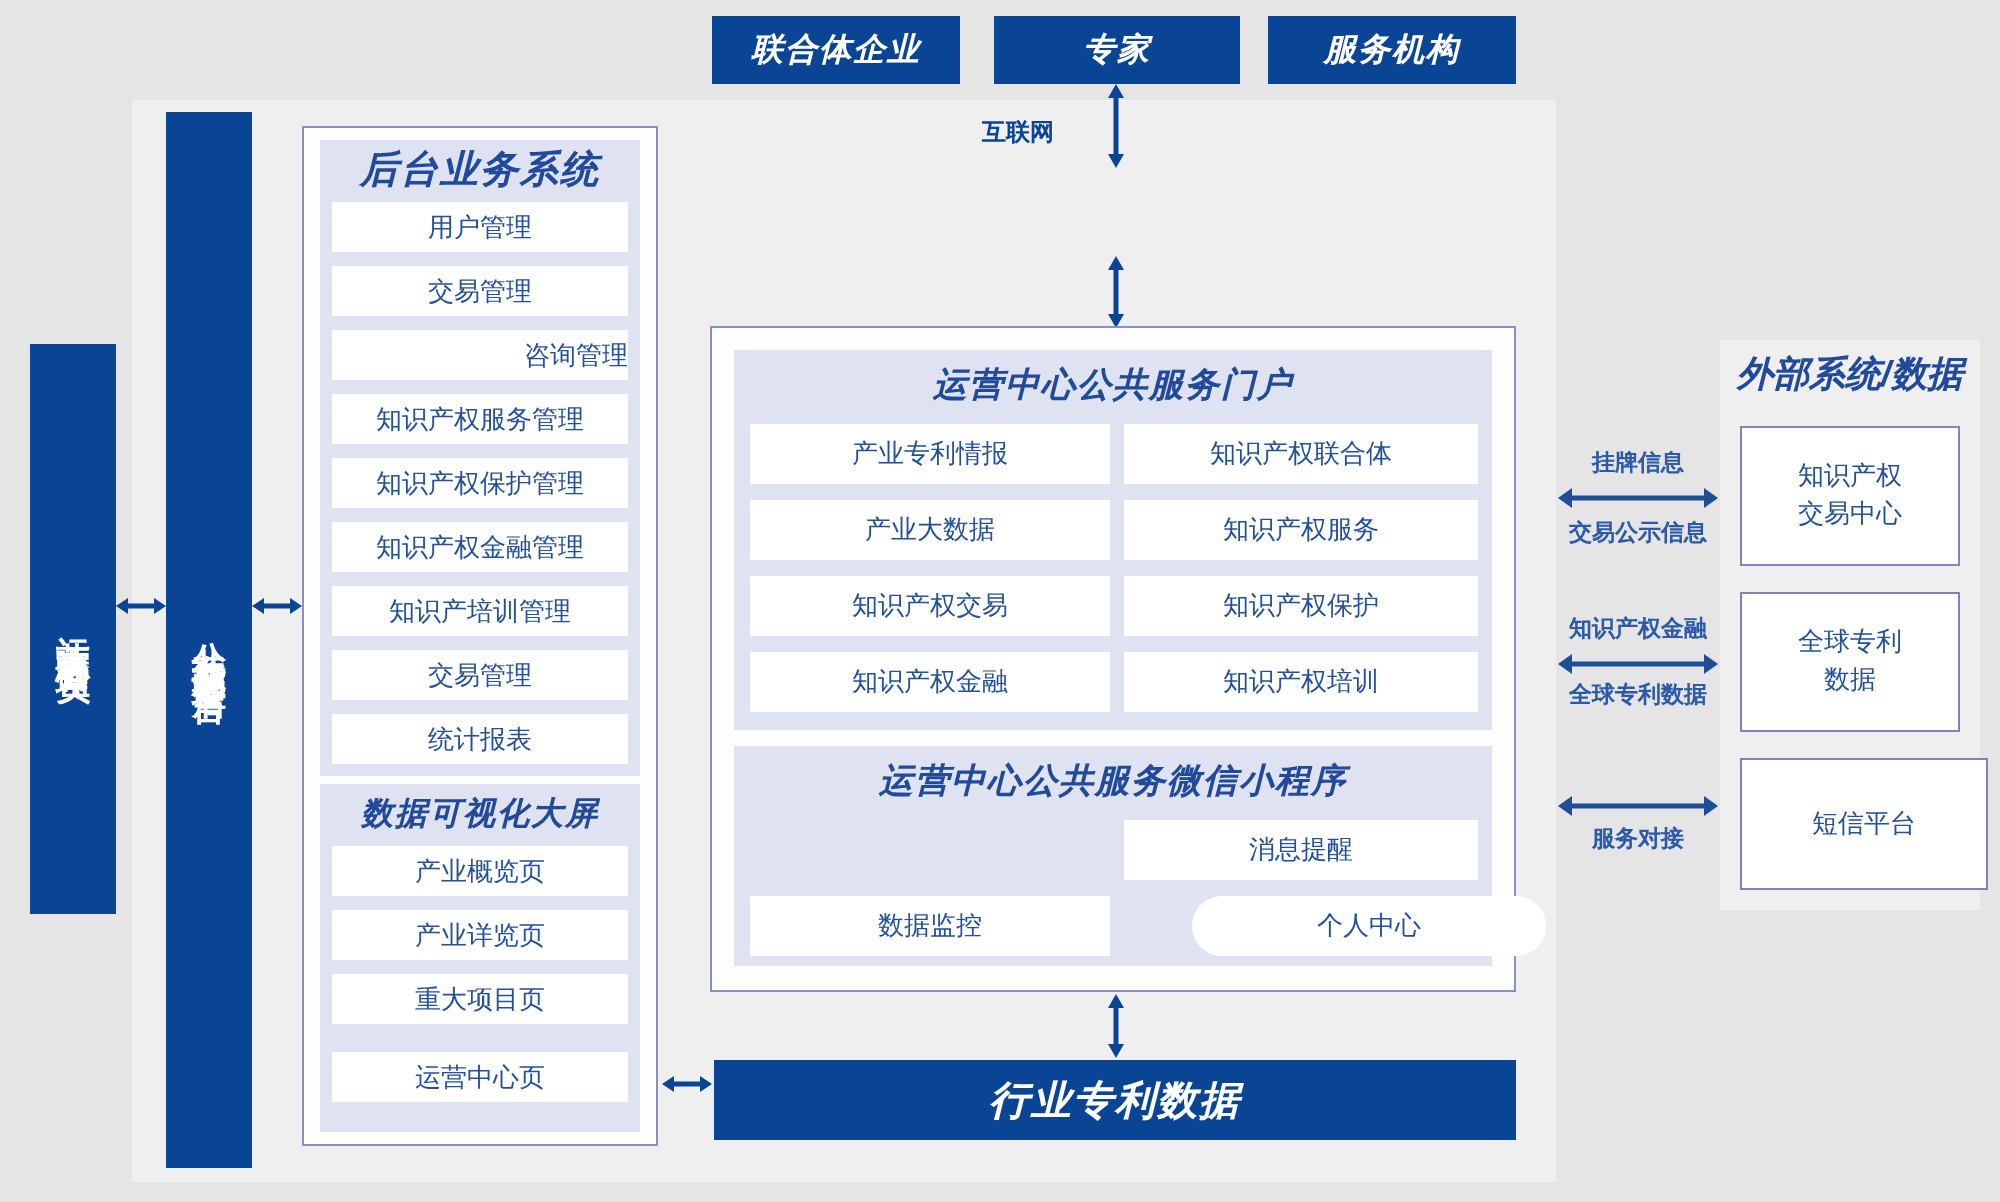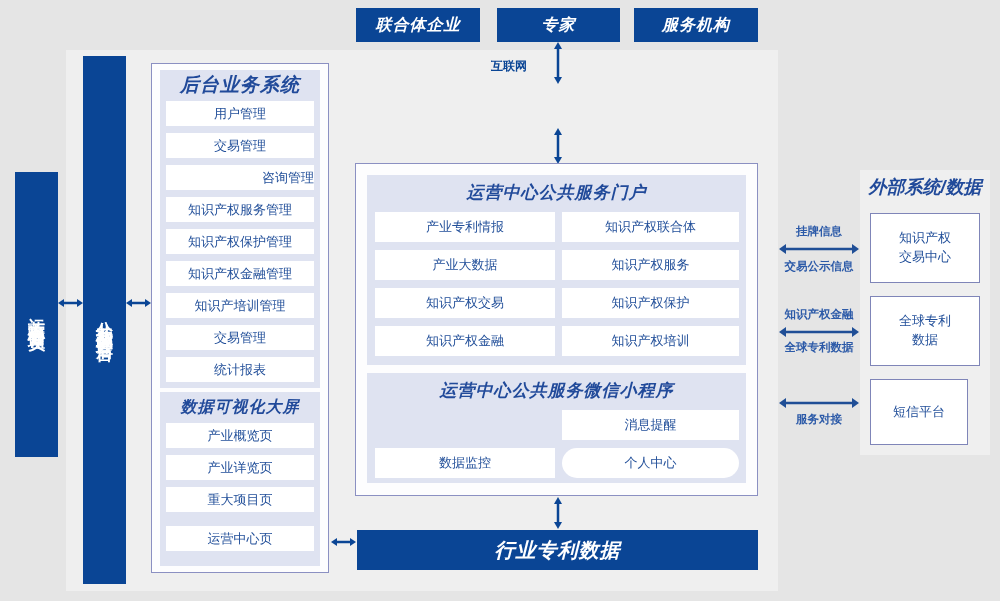--- a/index.html
+++ b/index.html
@@ -238,21 +238,21 @@
 
   <div class="abs lavpanel" style="left:367px;top:373px;width:379px;height:110px;">
     <div class="paneltitle" style="height:35px;font-size:17px;">运营中心公共服务微信小程序</div>
   </div>
   <div class="abs itembox" style="left:562px;top:410px;width:177px;height:30px;">
       <span>消息提醒</span>
     </div>
   <div class="abs itembox" style="left:375px;top:448px;width:180px;height:30px;">
       <span>数据监控</span>
     </div>
-  <div class="abs itembox" style="left:562px;top:448px;width:177px;height:30px;border-radius:15px;">
+  <div class="abs itembox" style="left:596px;top:448px;width:177px;height:30px;border-radius:15px;">
       <span>个人中心</span>
     </div>
 
   <div class="abs" style="left:549px;top:497px;width:18px;height:32px;">
     <svg width="18" height="32" viewBox="0 0 18 32">
       <line x1="9" y1="4" x2="9" y2="28" stroke="#0a4595" stroke-width="2.5"></line>
       <polygon points="9,0 5,7 13,7" fill="#0a4595"></polygon>
       <polygon points="9,32 5,25 13,25" fill="#0a4595"></polygon>
     </svg>
   </div>
@@ -265,21 +265,21 @@
     <div class="paneltitle" style="height:34px;font-size:18px;letter-spacing:0;">外部系统/数据</div>
   </div>
   <div class="abs extbox" style="left:870px;top:213px;width:110px;height:70px;white-space:pre-line;">
     <span>知识产权
 交易中心</span>
   </div>
   <div class="abs extbox" style="left:870px;top:296px;width:110px;height:70px;white-space:pre-line;">
     <span>全球专利
 数据</span>
   </div>
-  <div class="abs extbox" style="left:870px;top:379px;width:98px;height:66px;white-space:pre-line;">
+  <div class="abs extbox" style="left:870px;top:379px;width:124px;height:66px;white-space:pre-line;">
     <span>短信平台</span>
   </div>
 
   <div class="abs conn-label" style="left:781px;top:224px;width:76px;">挂牌信息</div>
   <div class="abs" style="left:779px;top:240px;width:80px;height:18px;">
     <svg width="80" height="18" viewBox="0 0 80 18">
       <line x1="4" y1="9" x2="76" y2="9" stroke="#1f4e96" stroke-width="2.5"></line>
       <polygon points="0,9 7,4 7,14" fill="#1f4e96"></polygon>
       <polygon points="80,9 73,4 73,14" fill="#1f4e96"></polygon>
     </svg>

